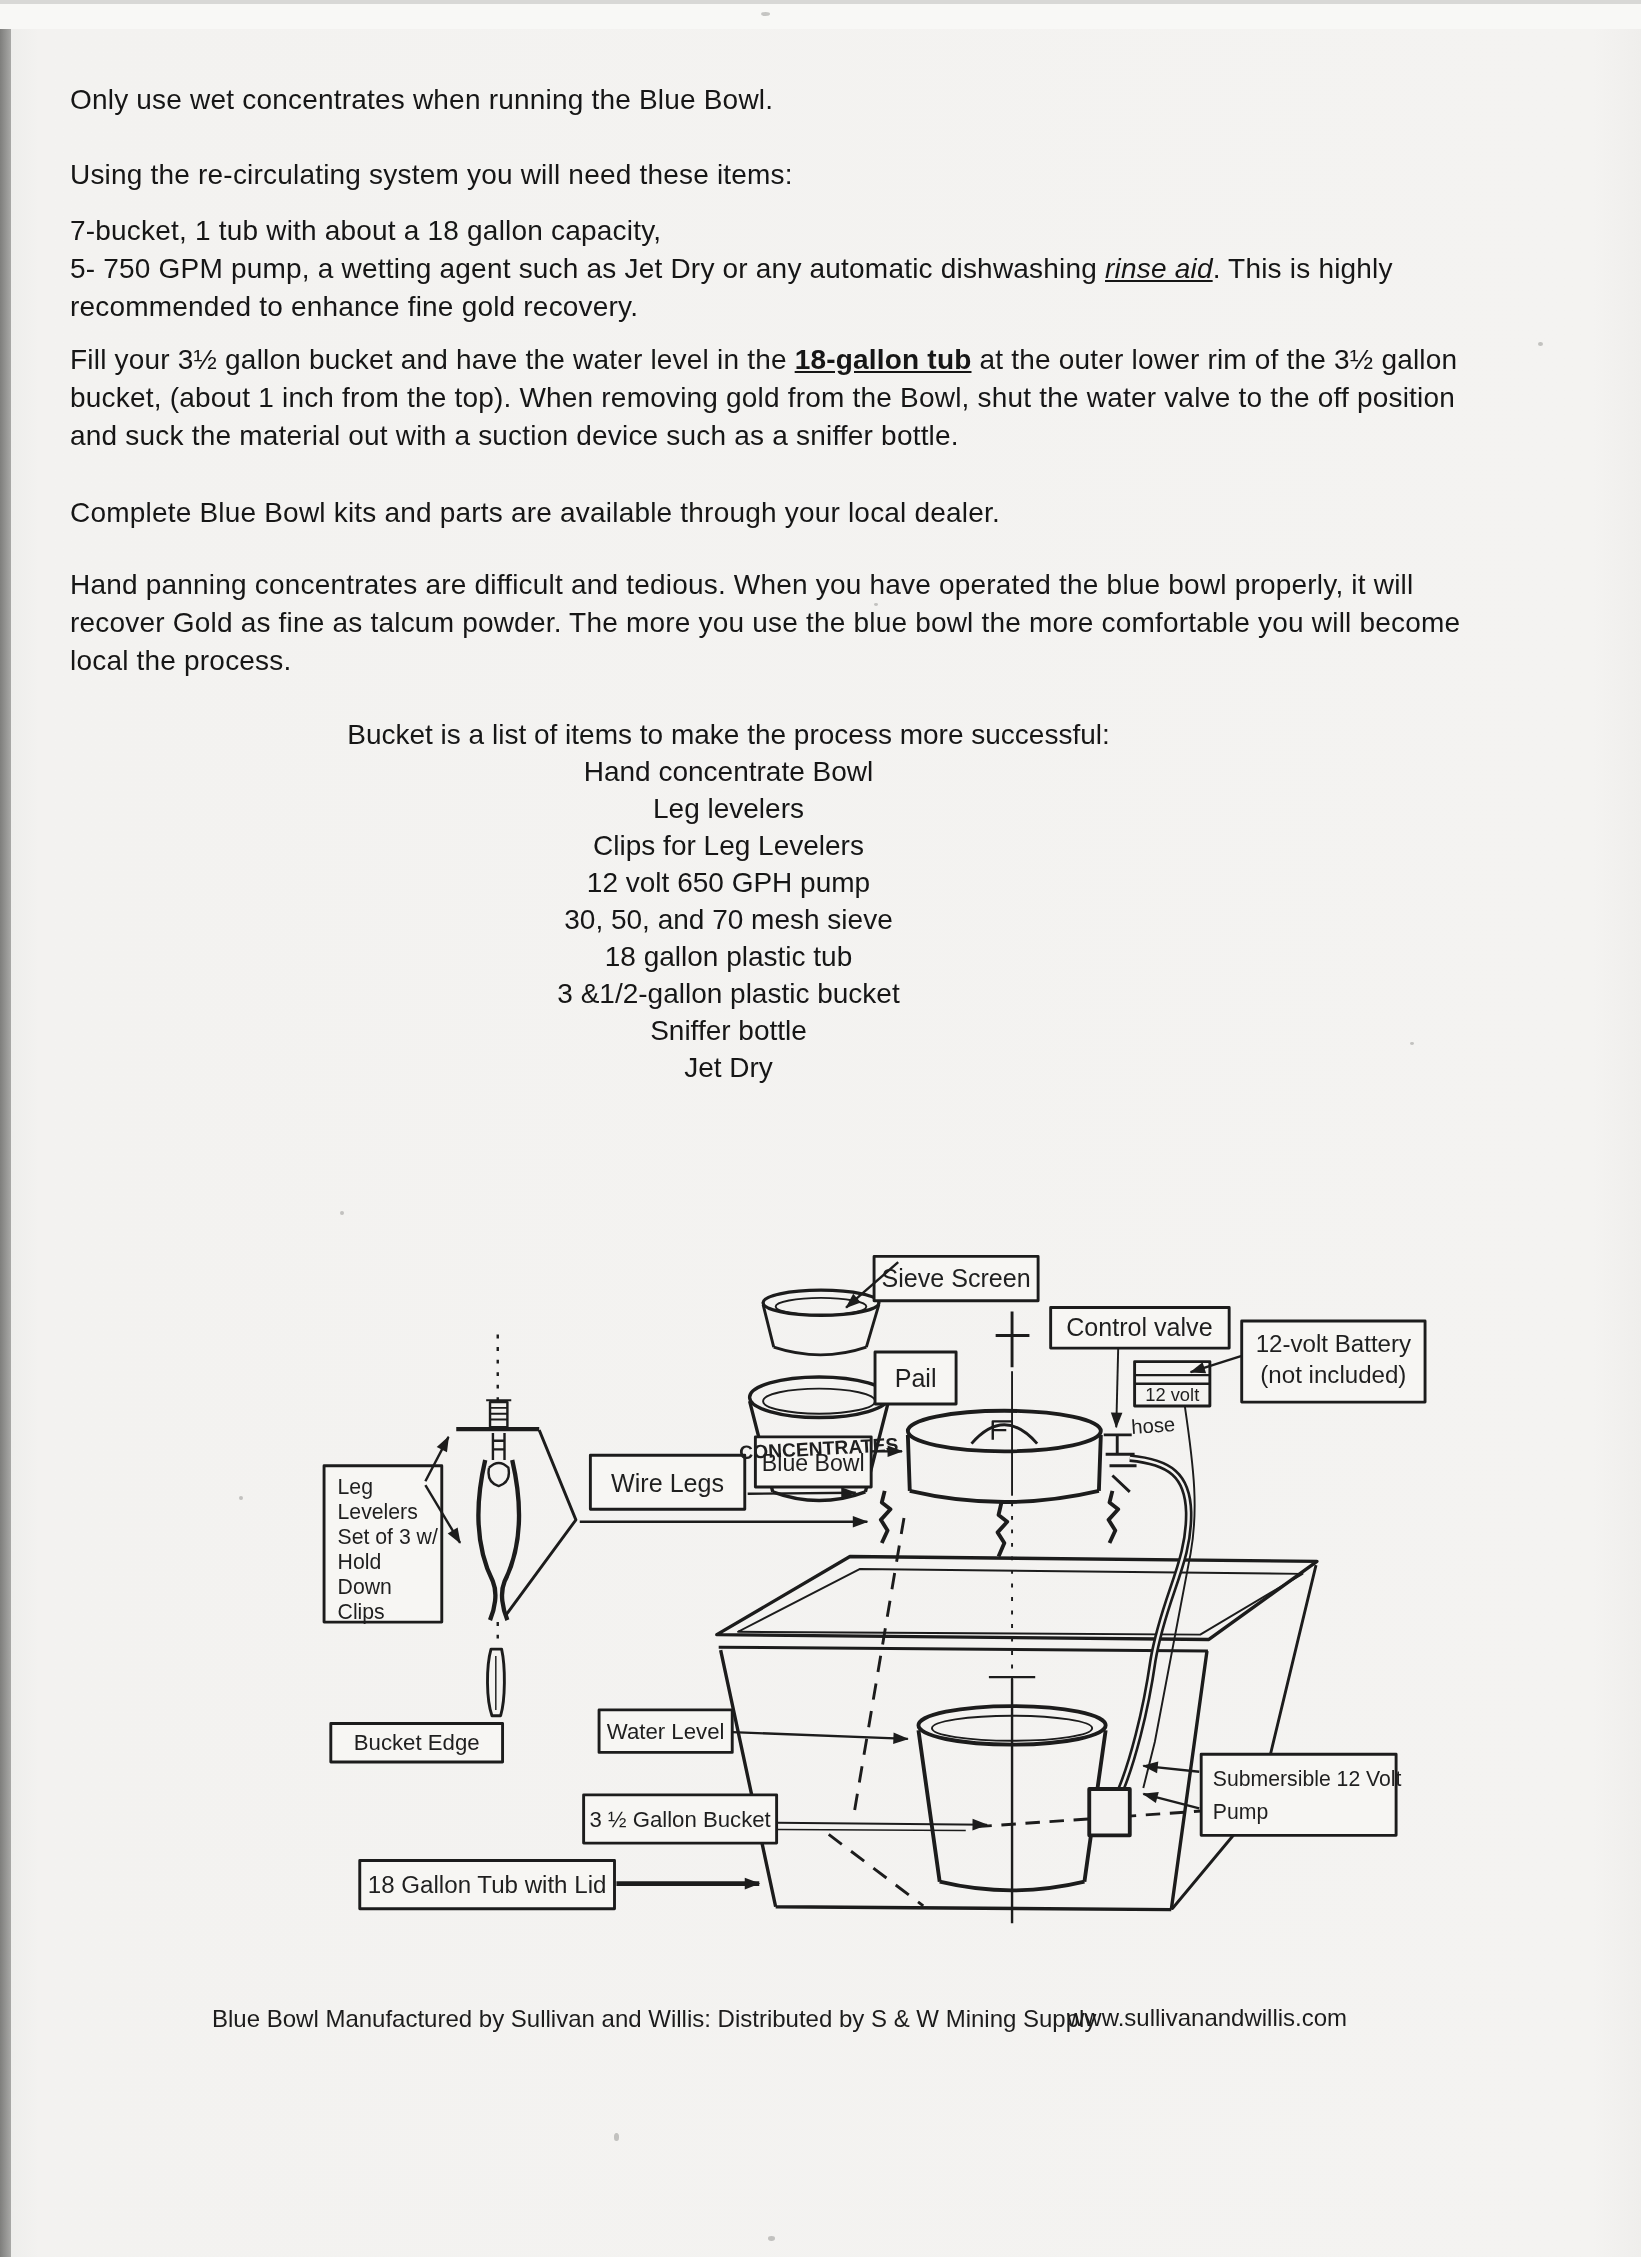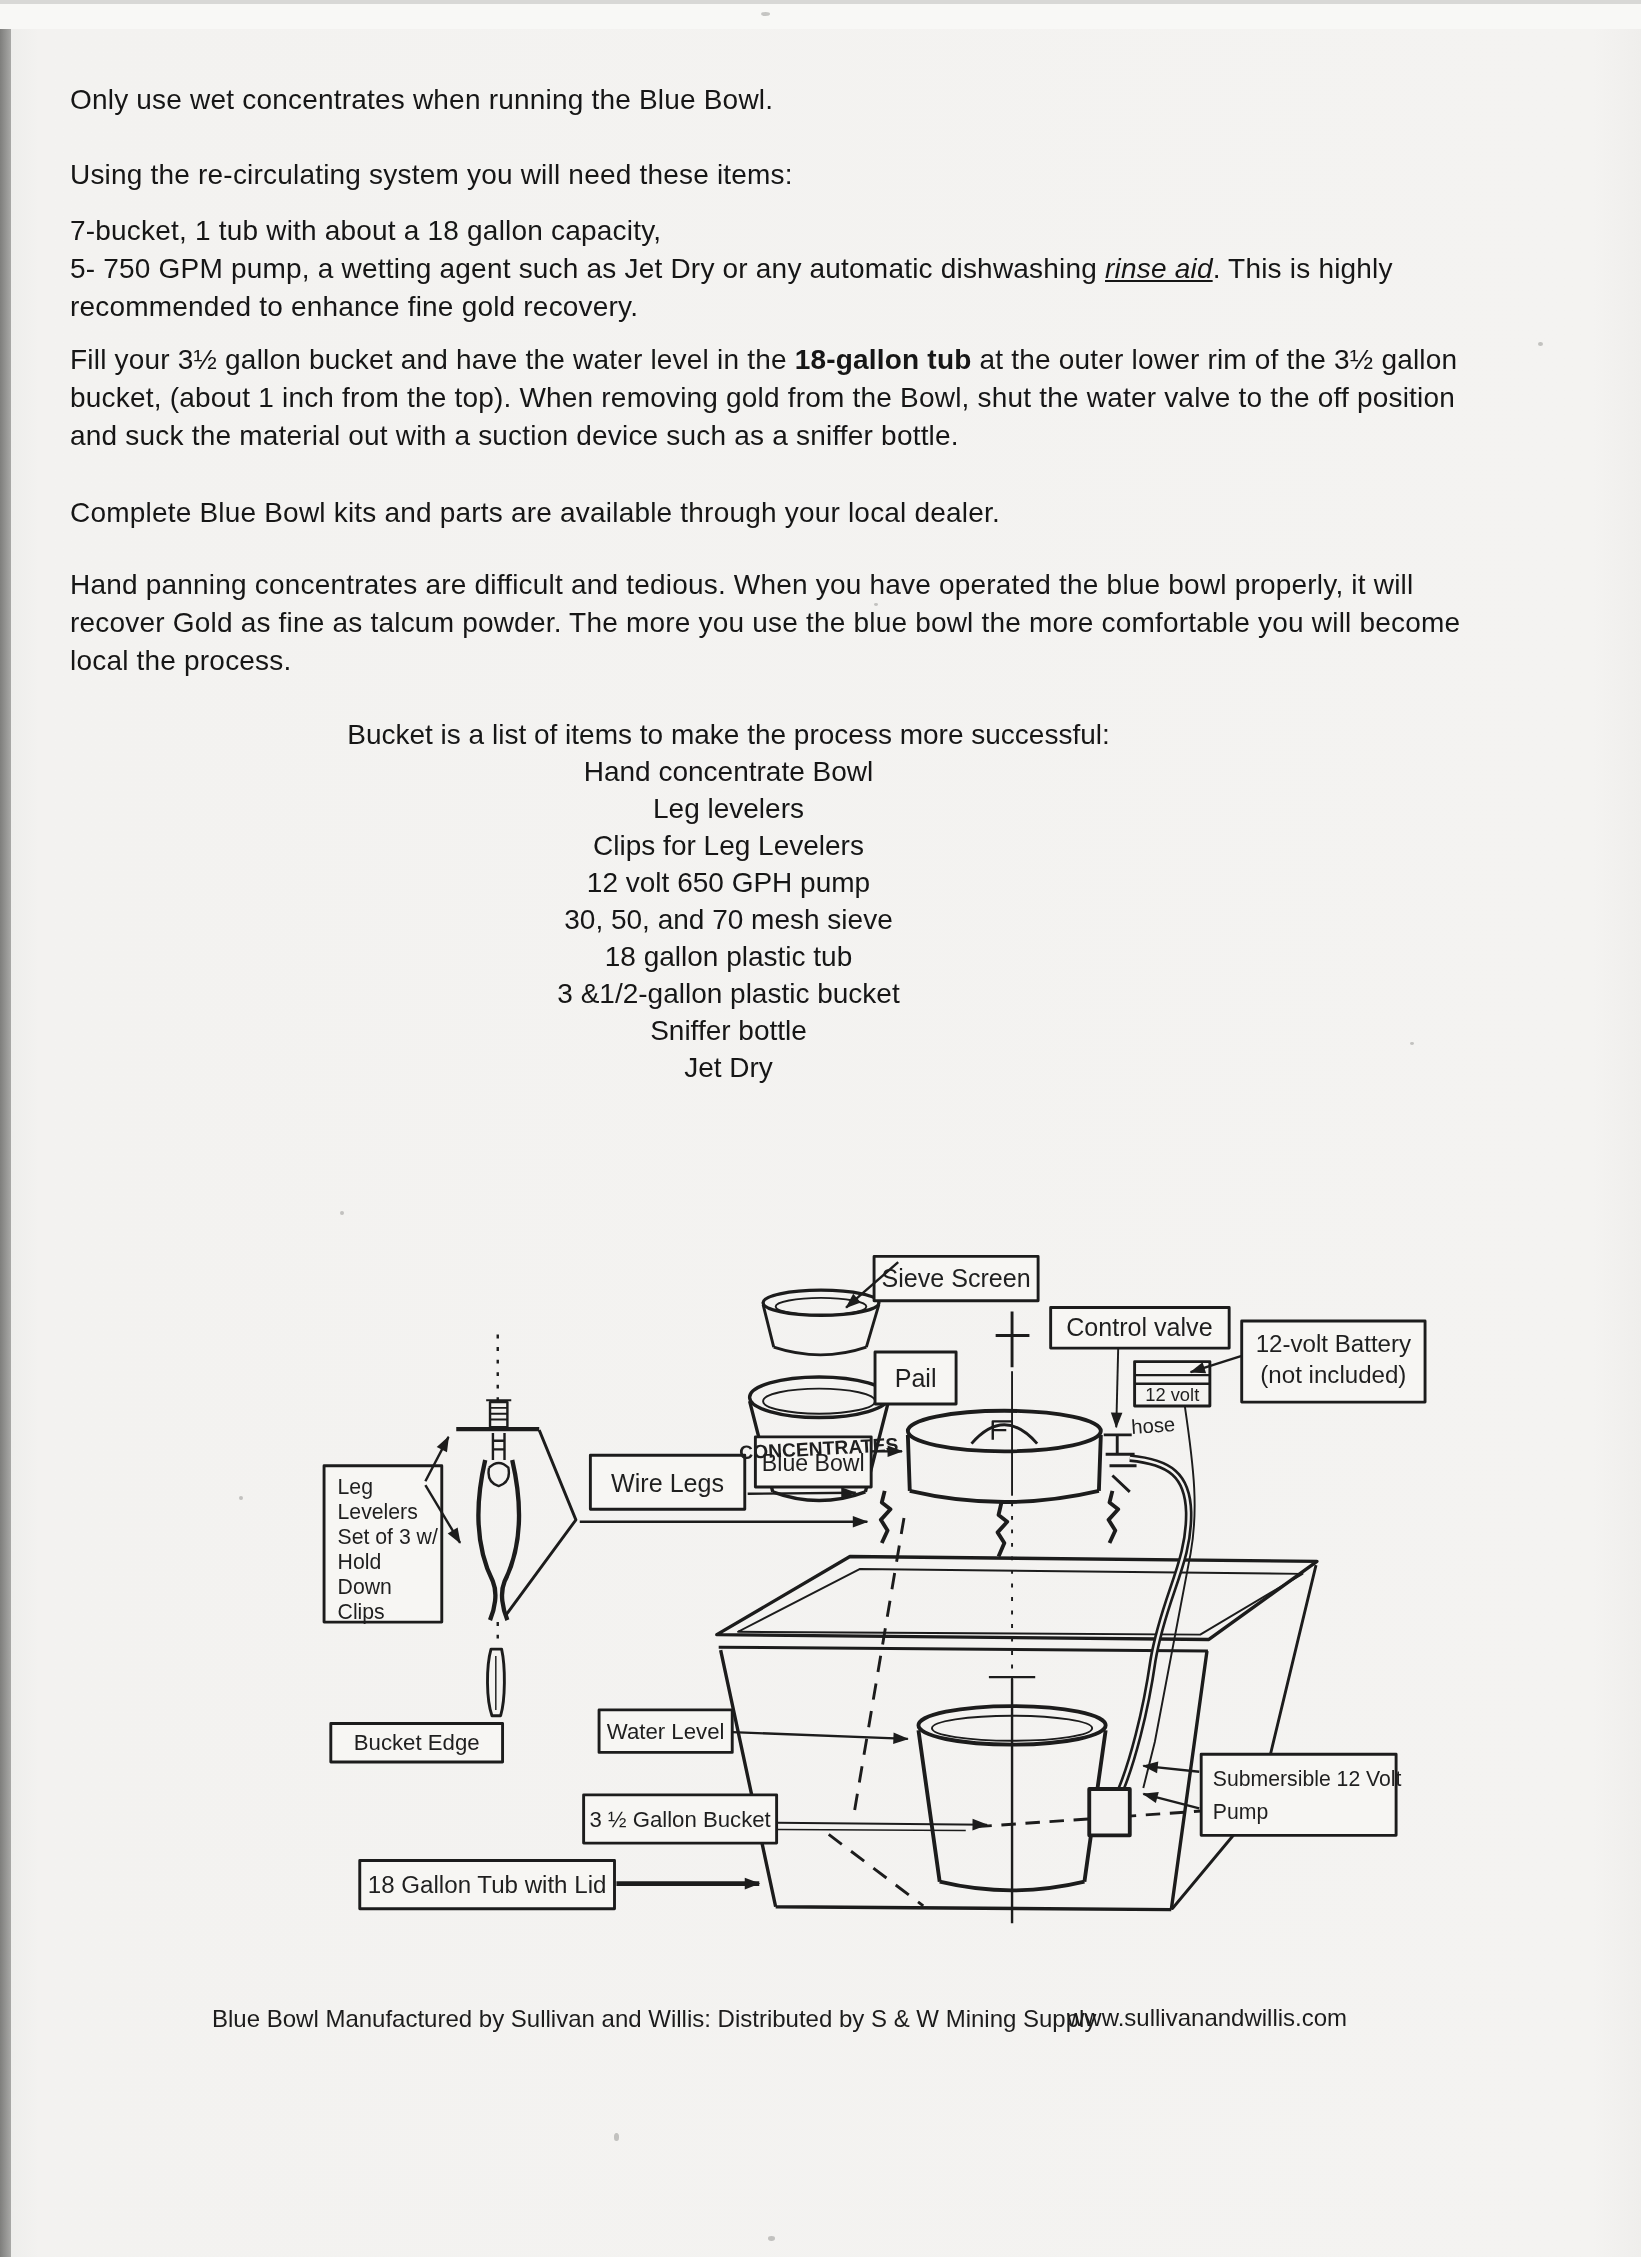--- a/index.html
+++ b/index.html
@@ -8,21 +8,21 @@
     background:linear-gradient(90deg,#ececea 0px,#f3f2f0 39px,#f4f3f1 1593px,#efeeec 1641px);
     font-family:"Liberation Sans",sans-serif;color:#1a1a1a;overflow:hidden;
   }
   .edge-strip{position:absolute;left:0;top:25px;width:10.6px;height:2232px;
     background:linear-gradient(90deg,#7e7e7c,#a9a9a7);}
   .top-strip{position:absolute;left:0;top:0;width:1641px;height:25px;background:#f8f8f6;}
   .para{position:absolute;left:70px;width:1526px;font-size:28px;line-height:38px;
     letter-spacing:0.2px;color:#161616;}
   .center-list{position:absolute;left:101px;width:1255px;text-align:center;
     font-size:28px;line-height:37px;color:#161616;}
-  .bold-u{font-weight:bold;}
+  .bold-u{font-weight:bold;text-decoration:underline;}
   .ital-u{font-style:italic;text-decoration:underline;}
   .footer-text{position:absolute;font-size:24px;color:#1c1c1c;}
   svg text{font-family:"Liberation Sans",sans-serif;fill:#1f1f1f;}
   .speck{position:absolute;background:#55555350;border-radius:50%;}
 </style>
 </head>
 <body>
 
 <div id="page">
   <div class="top-strip"></div>

